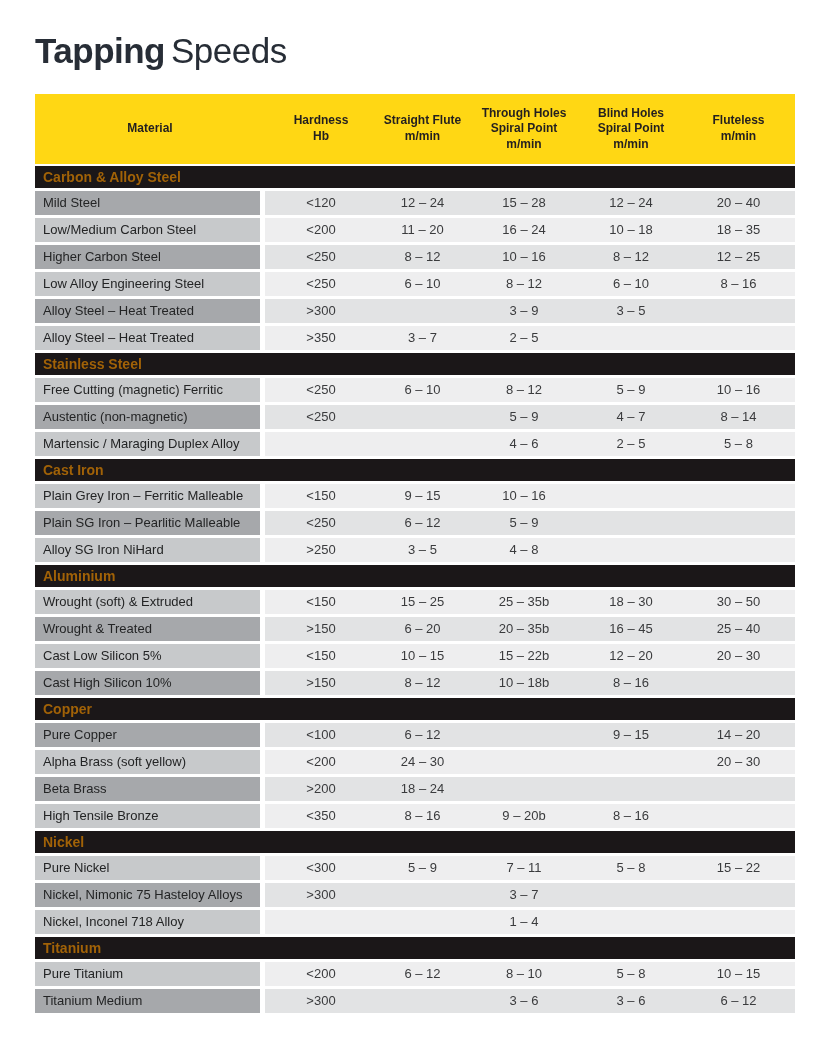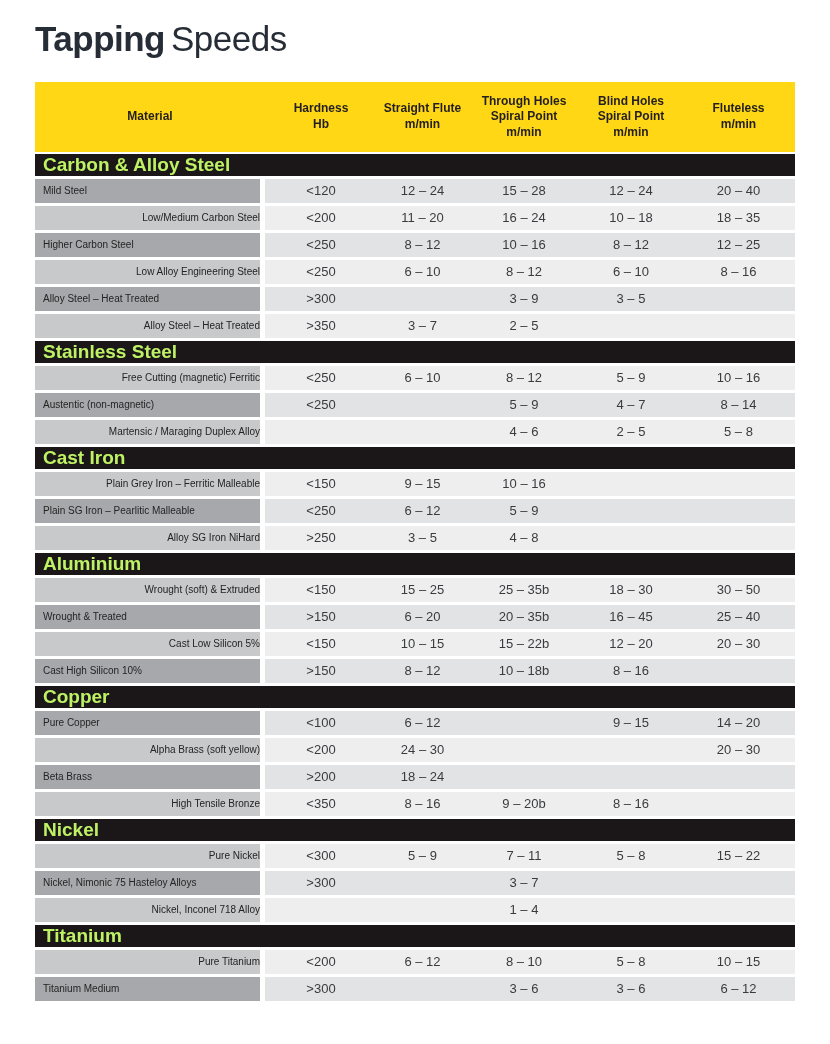--- a/index.html
+++ b/index.html
@@ -3,21 +3,21 @@
 <meta charset="utf-8">
 <style>
   html,body{margin:0;padding:0;background:#ffffff;}
   body{
     width:830px;height:1044px;
     font-family:"Liberation Sans", sans-serif;
     color:#232425;
     position:relative;
     overflow:hidden;
   }
-  .page{position:absolute;left:35px;top:4px;width:760px;}
+  .page{position:absolute;left:35px;top:16px;width:760px;}
   h1.title{
     margin:14px 0 0 0;
     font-size:35px;
     letter-spacing:-0.5px;
     color:#272d36;
     font-weight:400;
     line-height:1.2;
   }
   h1.title .tb{font-weight:700;}
   h1.title .tl{font-weight:400;margin-left:6px;}
@@ -43,52 +43,52 @@
     font-weight:700;
     font-size:12px;
     line-height:1.3;
     color:#231f20;
     padding:4px 2px;
   }
 
   
   .section-bar{
     background:#1b1718;
-    color:#bef264;
+    color:#a16207;
     font-weight:700;
-    font-size:19px;
+    font-size:14px;
     height:22px;
     line-height:22px;
     padding-left:8px;
     margin:2px 0 3px 0;
   }
 
   
   .row{height:24px;margin-bottom:3px;}
   .row .mat{
     height:24px;
     line-height:24px;
     padding-left:8px;
     box-sizing:border-box;
     border-right:5px solid #ffffff;
     white-space:nowrap;
     overflow:hidden;
-    font-size:10px;
+    font-size:13px;
     color:#232425;
   }
   .row .val{
     height:24px;
     line-height:24px;
     text-align:center;
     font-size:13px;
     color:#3a3b3d;
   }
   .row.dark .mat{background:#a6a8ab;}
   .row.dark .val{background:#e2e3e4;}
-  .row.light .mat{background:#c7c9cb;text-align:right;}
+  .row.light .mat{background:#c7c9cb;}
   .row.light .val{background:#eeeeef;}
 </style>
 </head>
 <body>
 
 <div class="page">
   <h1 class="title"><span class="tb">Tapping</span><span class="tl">Speeds</span></h1>
 
   <div class="table">
     <div class="thead grid" id="thead">

